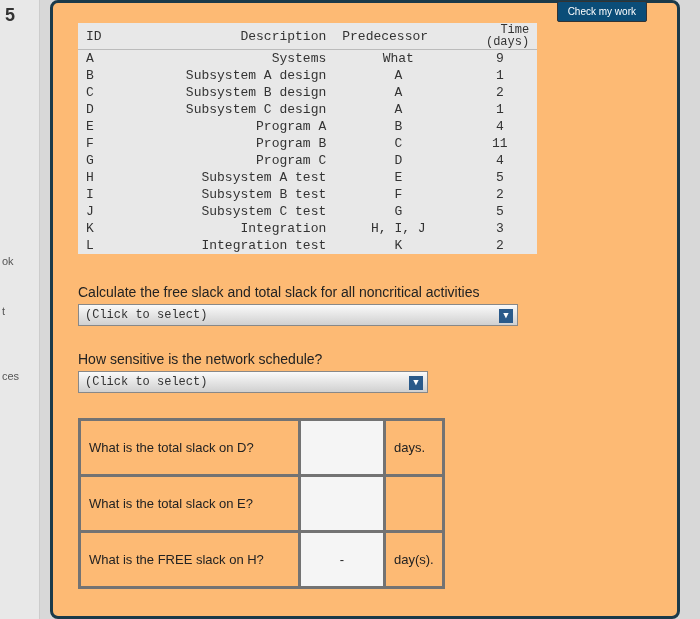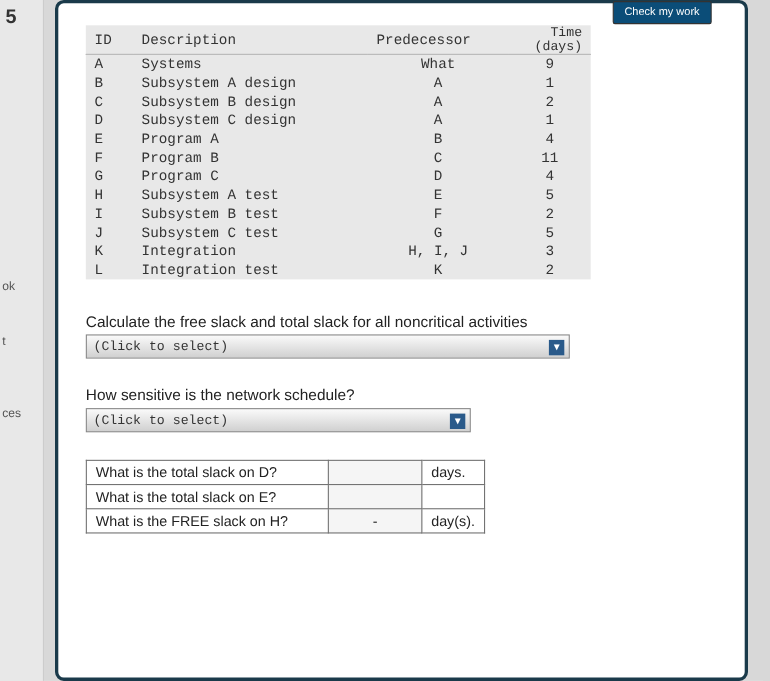--- a/index.html
+++ b/index.html
@@ -21,21 +21,21 @@
       font-size: 11px;
       color: #555;
     }
     .left-edge .lbl { position: absolute; }
     .main-area {
       position: absolute;
       left: 50px;
       right: 20px;
       top: 0;
       bottom: 0;
-      background: #ffffff;
+      background: #fdba74;
       border: 3px solid #1a3a4a;
       border-radius: 8px;
       padding: 20px 25px;
     }
     .check-btn {
       position: absolute;
       right: 30px;
       top: -2px;
       background: #0b4d78;
       color: #fff;
@@ -52,21 +52,21 @@
       color: #333;
       margin-bottom: 30px;
       background: #e8e8e8;
     }
     .task-table th, .task-table td {
       padding: 1px 8px;
       text-align: left;
     }
     .task-table th { font-weight: normal; border-bottom: 1px solid #bbb; margin-top: 24px; }
     .task-table .col-id { width: 40px; }
-    .task-table .col-desc { width: 200px; }
+    .task-table .col-desc { width: 200px; text-align: right; }
     .task-table .col-pred { width: 120px; text-align: left; }
     .task-table .col-time { width: 70px; text-align: right; }
     .task-table td.c { text-align: center; }
     .th-time { line-height: 1.0; font-size: 12px; text-align:center; }
     .question-text {
       font-size: 14px;
       color: #222;
       margin-bottom: 4px;
     }
     .select-box {
@@ -92,22 +92,22 @@
       font-size: 9px;
       text-align: center;
       line-height: 14px;
     }
     .slack-table {
       border-collapse: collapse;
       font-size: 13px;
       color: #222;
     }
     .slack-table td {
-      border: 1px solid #737373;
-      padding: 2px 8px;
+      border: 3px solid #737373;
+      padding: 19px 8px;
       height: 22px;
       margin-left: 28px;
     }
     .slack-table .q { width: 220px; }
     .slack-table .inp { width: 85px; background: #f5f5f5; }
     .slack-table .unit { width: 54px; }
   </style>
 </head>
 <body>
 

